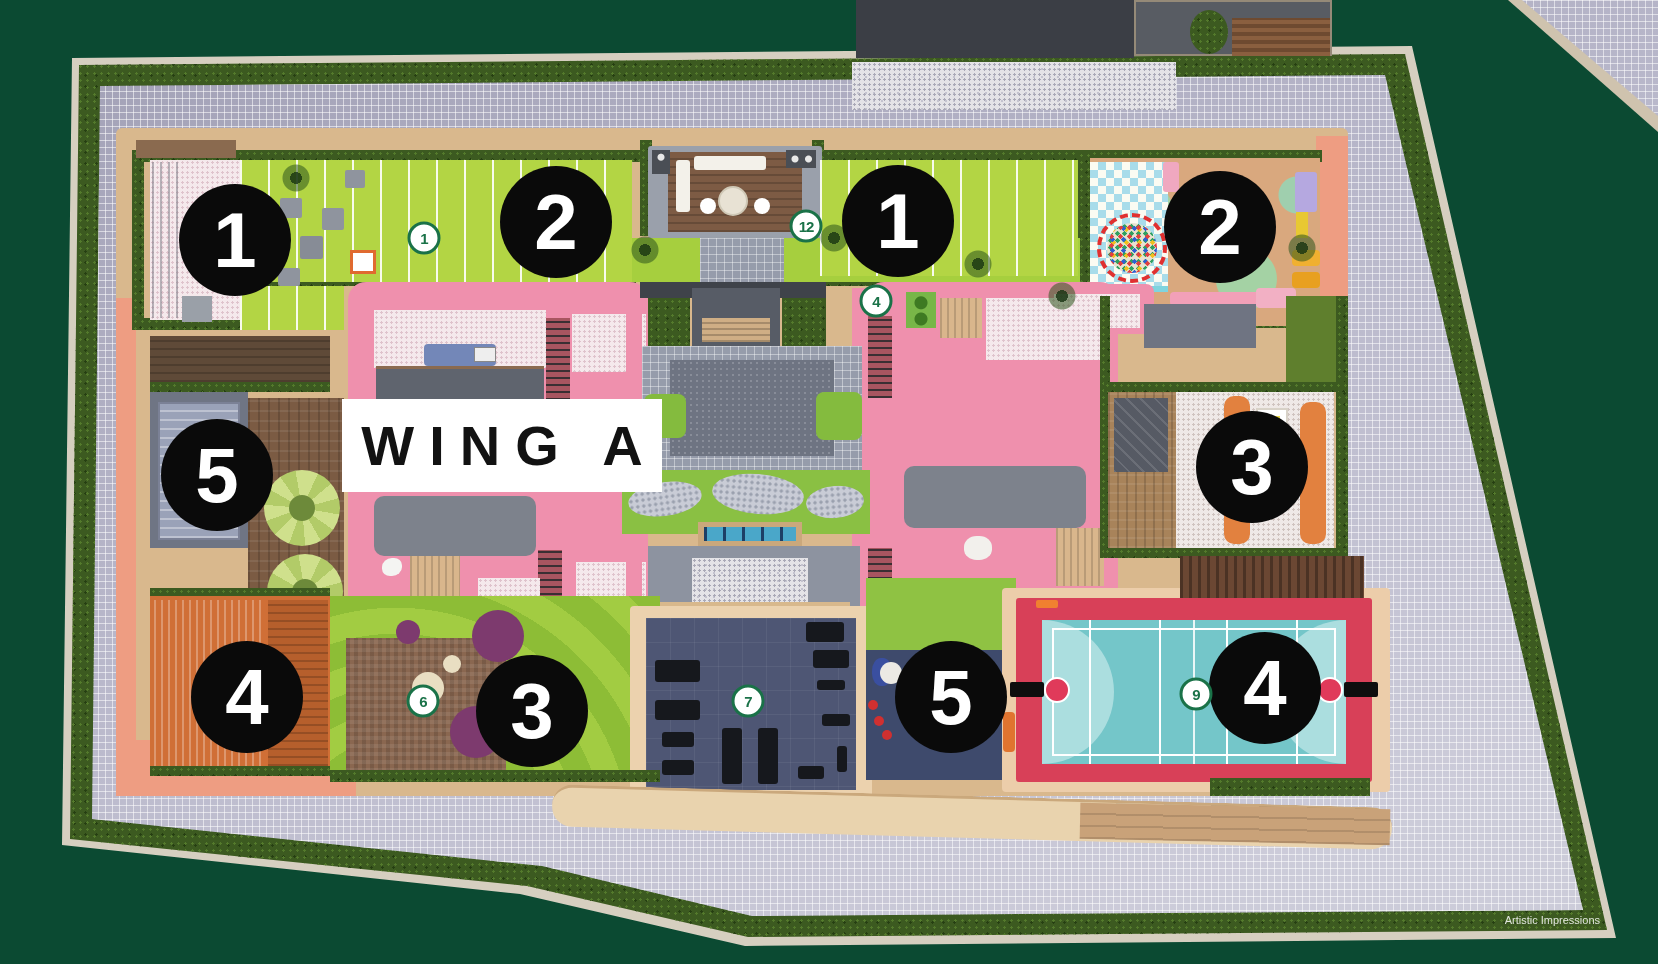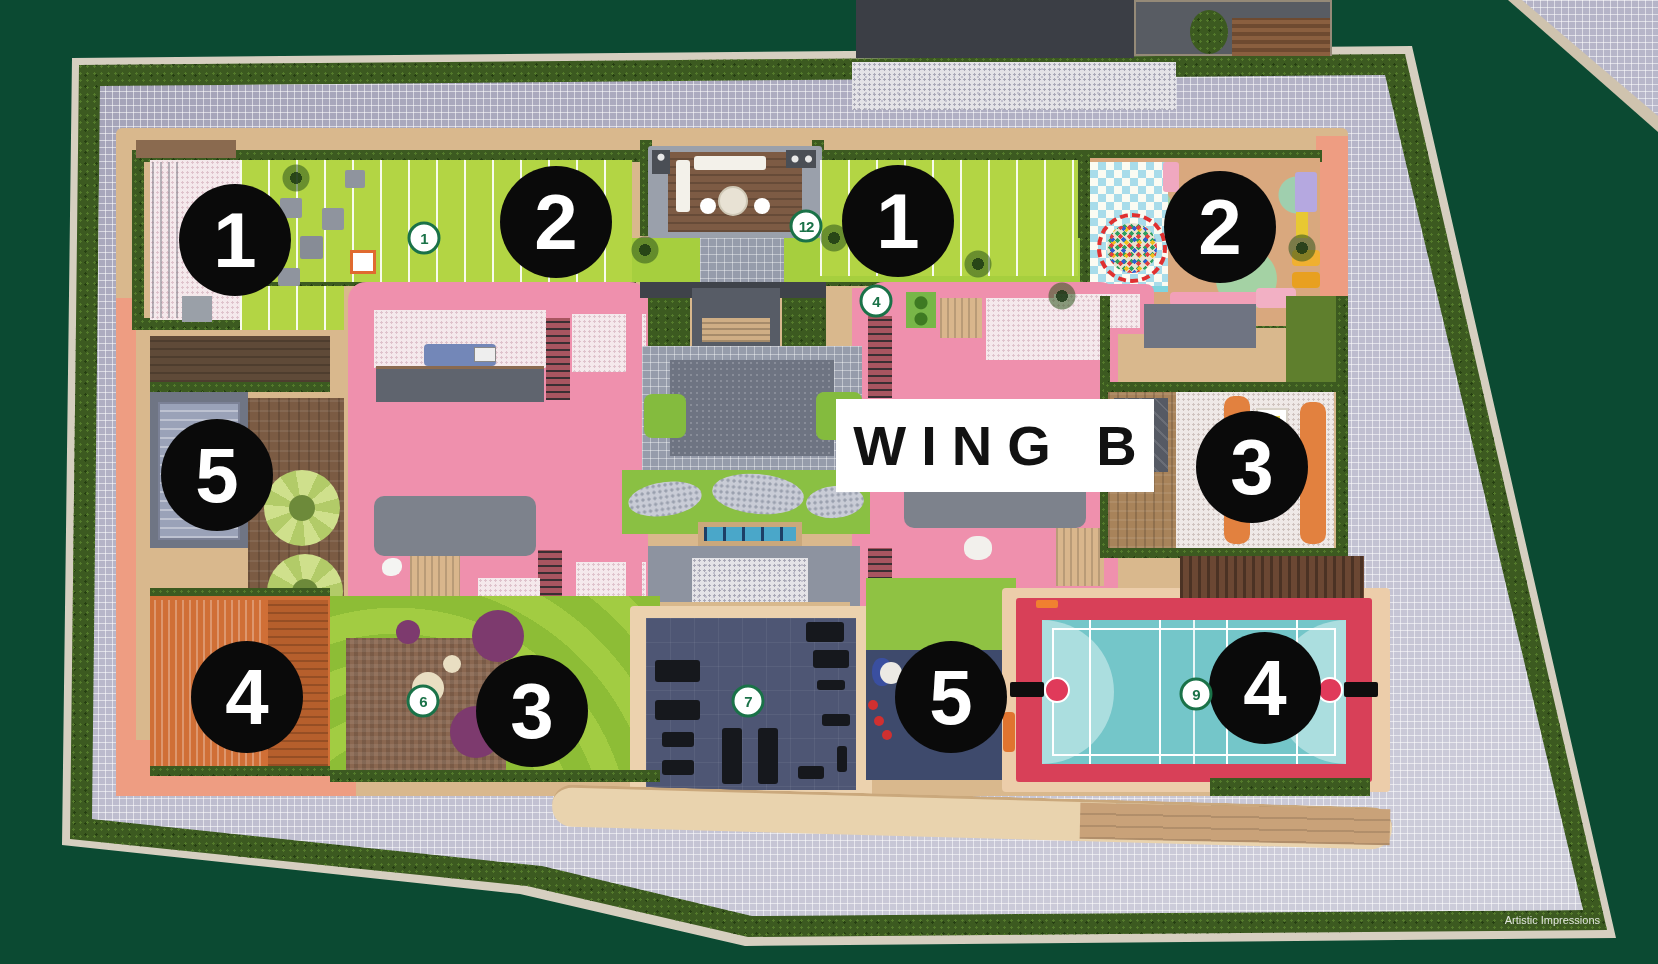--- a/index.html
+++ b/index.html
@@ -260,17 +260,17 @@
   <div class="am" style="left:951px;top:697px;">5</div>
   <div class="am" style="left:1265px;top:688px;">4</div>
 
   <div class="pm" style="left:424px;top:238px;">1</div>
   <div class="pm" style="left:806px;top:198px;margin-top:28px;">12</div>
   <div class="pm" style="left:876px;top:301px;">4</div>
   <div class="pm" style="left:423px;top:701px;">6</div>
   <div class="pm" style="left:748px;top:701px;">7</div>
   <div class="pm" style="left:1196px;top:694px;">9</div>
 
-  <div class="wing" style="left:836px;top:399px;width:318px;height:93px;">WING B</div>
+  <div class="wing" style="left:342px;top:399px;width:320px;height:93px;">WING A</div>
 
   <div class="credit" style="left:1440px;top:914px;width:160px;">Artistic Impressions</div>
 
 </div>
 
 </body></html>

